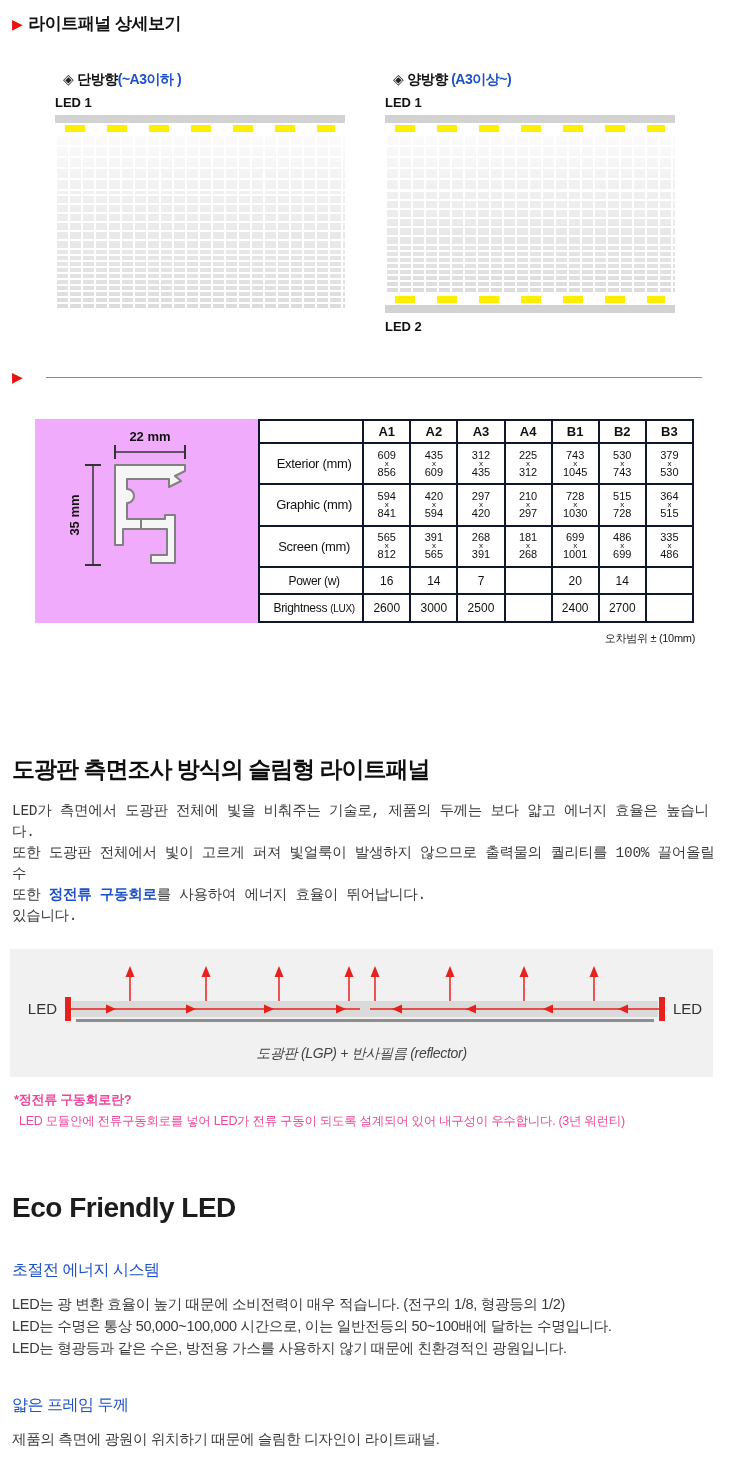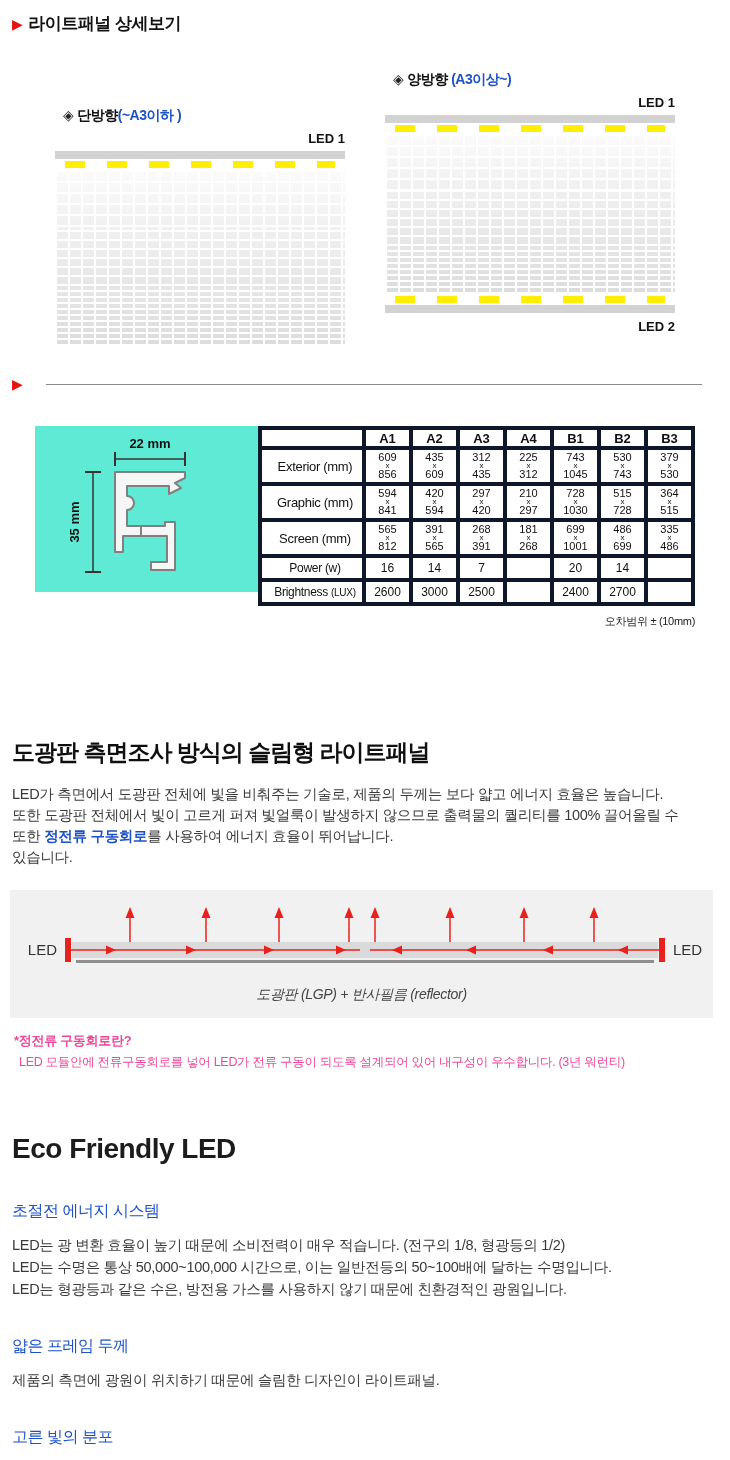--- a/index.html
+++ b/index.html
@@ -10,65 +10,65 @@
   }
   .bullet { color:#e8130f; font-size:14px; margin-right:6px; }
   .sec-head { display:flex; align-items:center; font-size:17px; font-weight:bold; color:#111; letter-spacing:-0.5px; }
   .h1-wrap { padding:12px 0 0 12px; }
   .sec2-wrap { margin:30px 0 0 12px; padding-right:28px; }
   .sec2-rule { flex:1; border-top:1px solid #8a8a8a; margin-left:18px; }
 
   
   .panels { display:flex; margin-top:36px; }
   .panel-col { width:290px; }
-  .panel-col.left { margin-left:55px;margin-top:36px; }
+  .panel-col.left { margin-left:55px; }
   .panel-col.right { margin-left:40px; }
   .panel-title { font-size:14px; font-weight:bold; color:#111; margin-bottom:6px; padding-left:8px; letter-spacing:-0.5px; }
   .panel-title .dia { color:#222; margin-right:4px; }
   .panel-title .blue { color:#1d51c8; }
-  .led-label { text-align:right; font-size:13px; font-weight:bold; color:#111; margin:4px 0 5px; }
+  .led-label { text-align:left; font-size:13px; font-weight:bold; color:#111; margin:4px 0 5px; }
   .led-bar { height:8px; background:#d2d2d2; }
   .led-dashes { height:7px; margin:2px 10px; background:repeating-linear-gradient(to right,#ffee00 0 20px,transparent 20px 42px); }
   .grid-band { background-size:auto; }
   .band1 { height:60px; background-image:
       repeating-linear-gradient(to right,#fff 0 2px,transparent 2px 13px),
       repeating-linear-gradient(to bottom,#fff 0 2px,transparent 2px 11px),
       linear-gradient(to bottom,#fbfbfb,#f0f0f0); }
   .band2 { height:60px; background-image:
       repeating-linear-gradient(to right,#fff 0 2px,transparent 2px 13px),
       repeating-linear-gradient(to bottom,#fff 0 2px,transparent 2px 9px),
       linear-gradient(to bottom,#f0f0f0,#e6e6e6); }
   .band3 { height:56px; background-image:
       repeating-linear-gradient(to right,#fff 0 2px,transparent 2px 13px),
       repeating-linear-gradient(to bottom,#fff 0 2px,transparent 2px 6px),
       linear-gradient(to bottom,#e6e6e6,#dcdcdc); }
   .panel-col.right .band1{height:56px;} .panel-col.right .band2{height:54px;} .panel-col.right .band3{height:50px;}
 
   
   .frame-row { display:flex; margin:34px 0 0 35px; }
-  .frame-box { width:223px; height:166px; background:#5eead4; }
+  .frame-box { width:223px; height:204px; background:#f0abfc; }
   svg text { font-family:"Liberation Sans","DejaVu Sans",sans-serif; }
 
   table.spec { border-collapse:collapse; table-layout:fixed; width:436px; font-size:13px; color:#111; }
-  table.spec th, table.spec td { border:4px solid #0f172a; text-align:center; vertical-align:middle; padding:0; }
+  table.spec th, table.spec td { border:2px solid #0f172a; text-align:center; vertical-align:middle; padding:0; }
   table.spec { border:2px solid #1a1a1a; }
   table.spec col.lbl { width:104px; }
   table.spec col.val { width:47px; }
   .hdr-row th { height:20px; font-weight:bold; }
   .row-label { text-align:right; padding-left:6px !important; font-size:13px; letter-spacing:-0.3px; }
   .dim-row td { height:36px; }
   .dim-w,.dim-h { display:block; font-size:11px; line-height:11px; }
   .dim-x { display:block; font-size:8px; line-height:6px; }
   .num-row td { height:24px; font-size:12px; }
   .unit-small { font-size:10px; }
   .tolerance { width:695px; text-align:right; font-size:11px; color:#222; margin-top:8px; letter-spacing:-0.3px; }
 
   
   .slim-head { margin:108px 0 0 12px; font-size:23px; font-weight:bold; color:#0f0f0f; letter-spacing:-1px; }
-  .body-text { margin:16px 0 0 12px; font-size:14.5px; line-height:21px; color:#3a3a3a; letter-spacing:-0.3px; }
+  .body-text { margin:16px 0 0 12px; font-size:14.5px; line-height:21px; color:#3a3a3a; letter-spacing:-0.3px;font-family:Liberation Mono, monospace; }
   .body-text .blue-bold { color:#1d51c8; font-weight:bold; }
 
   
   .lgp-box { width:703px; margin:22px 0 0 10px; background:#f1f1f1; padding:12px 0 14px; }
   .lgp-caption { text-align:center; font-size:14px; color:#444; margin-top:6px; letter-spacing:-0.3px;font-style:italic; }
 
   .footnote { margin:14px 0 0 14px; color:#ec4899; letter-spacing:-0.3px; }
   .footnote .f1 { font-size:13px; font-weight:bold; }
   .footnote .f2 { font-size:12.5px; margin-top:4px; padding-left:5px; }
 

